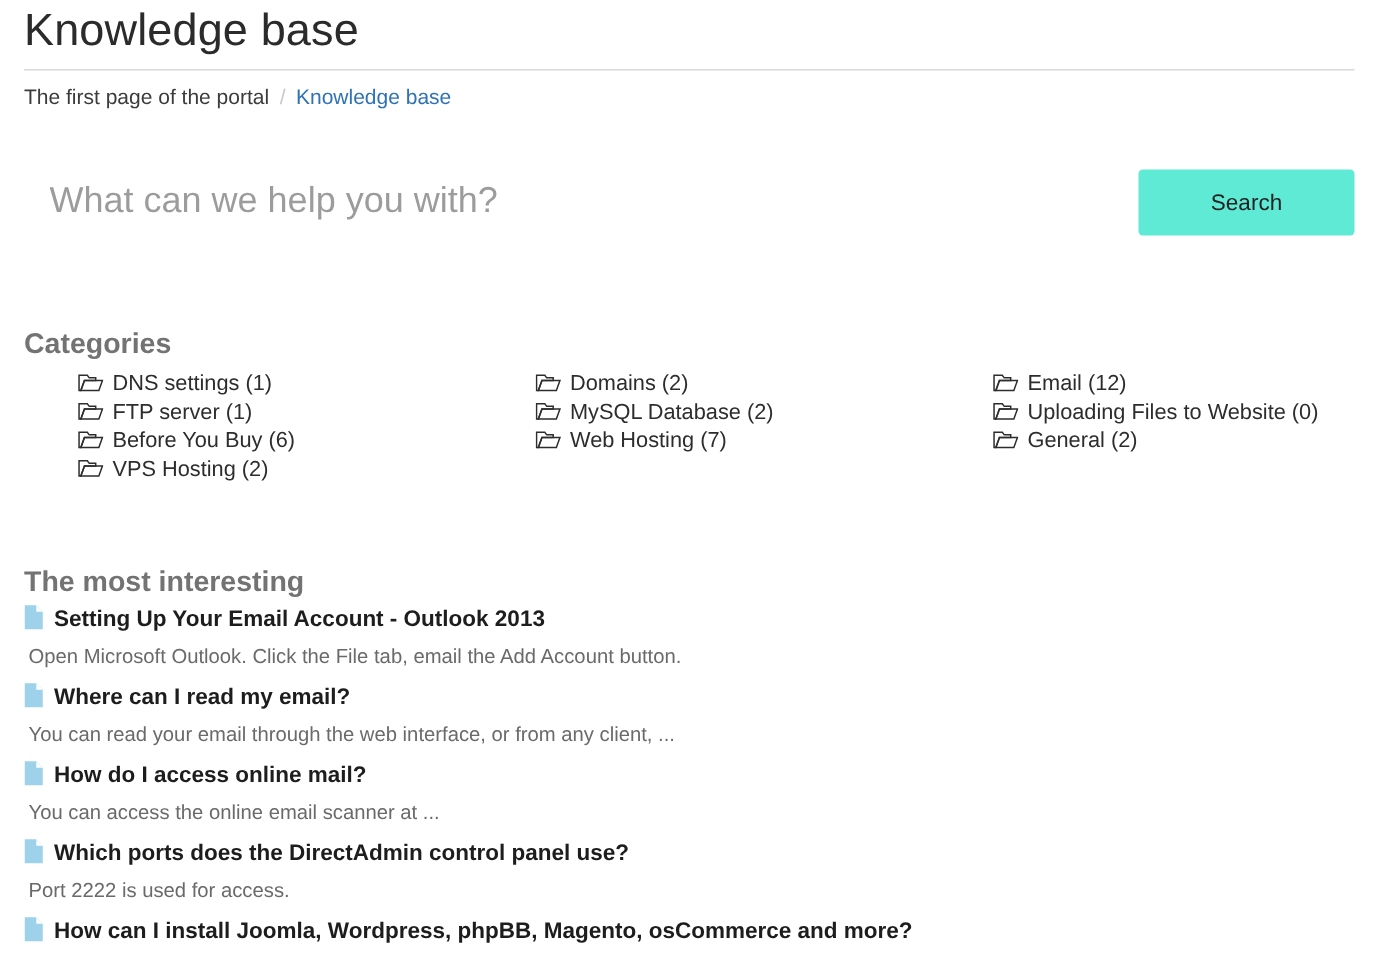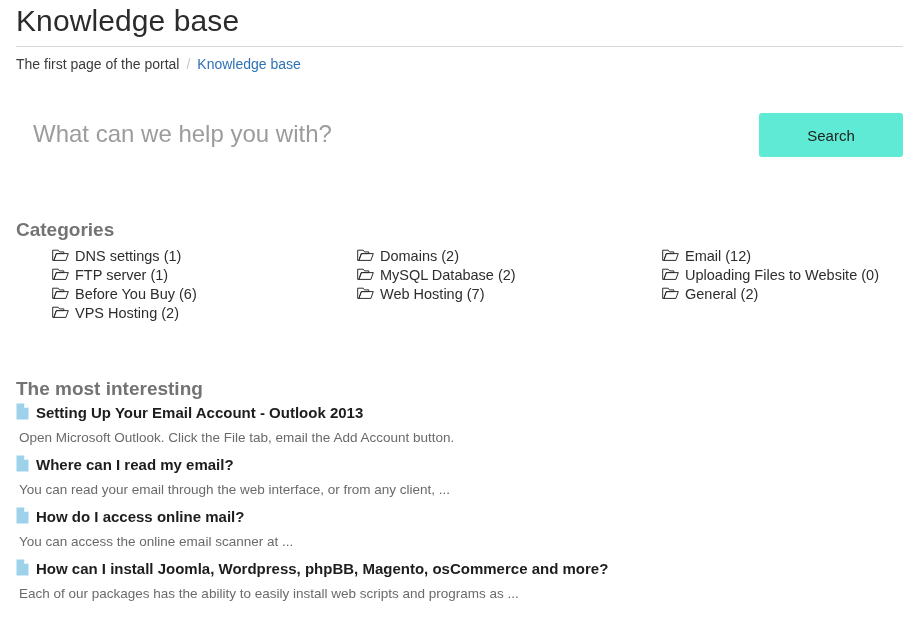--- a/index.html
+++ b/index.html
@@ -361,29 +361,41 @@
           <svg width="13" height="17" viewBox="0 0 13 17" xmlns="http://www.w3.org/2000/svg">
             <path d="M0.5 0.5 H8.2 L12.5 4.8 V16.5 H0.5 Z" fill="#9ed1ea"></path>
             <path d="M8.2 0.5 V4.8 H12.5 Z" fill="#ffffff"></path>
           </svg>
         </span>
         <span class="article-title">How do I access online mail?</span>
       </a>
       <div class="article-desc">You can access the online email scanner at ...</div>
     </div>
 
-
     <div class="article">
       <a class="article-head">
         <span class="doc-icon">
           <svg width="13" height="17" viewBox="0 0 13 17" xmlns="http://www.w3.org/2000/svg">
             <path d="M0.5 0.5 H8.2 L12.5 4.8 V16.5 H0.5 Z" fill="#9ed1ea"></path>
             <path d="M8.2 0.5 V4.8 H12.5 Z" fill="#ffffff"></path>
           </svg>
         </span>
+        <span class="article-title">Which ports does the DirectAdmin control panel use?</span>
+      </a>
+      <div class="article-desc">Port 2222 is used for access.</div>
+    </div>
+
+    <div class="article">
+      <a class="article-head">
+        <span class="doc-icon">
+          <svg width="13" height="17" viewBox="0 0 13 17" xmlns="http://www.w3.org/2000/svg">
+            <path d="M0.5 0.5 H8.2 L12.5 4.8 V16.5 H0.5 Z" fill="#9ed1ea"></path>
+            <path d="M8.2 0.5 V4.8 H12.5 Z" fill="#ffffff"></path>
+          </svg>
+        </span>
         <span class="article-title">How can I install Joomla, Wordpress, phpBB, Magento, osCommerce and more?</span>
       </a>
       <div class="article-desc">Each of our packages has the ability to easily install web scripts and programs as ...</div>
     </div>
 
   </div>
 
 </div>
 
 </body></html>

